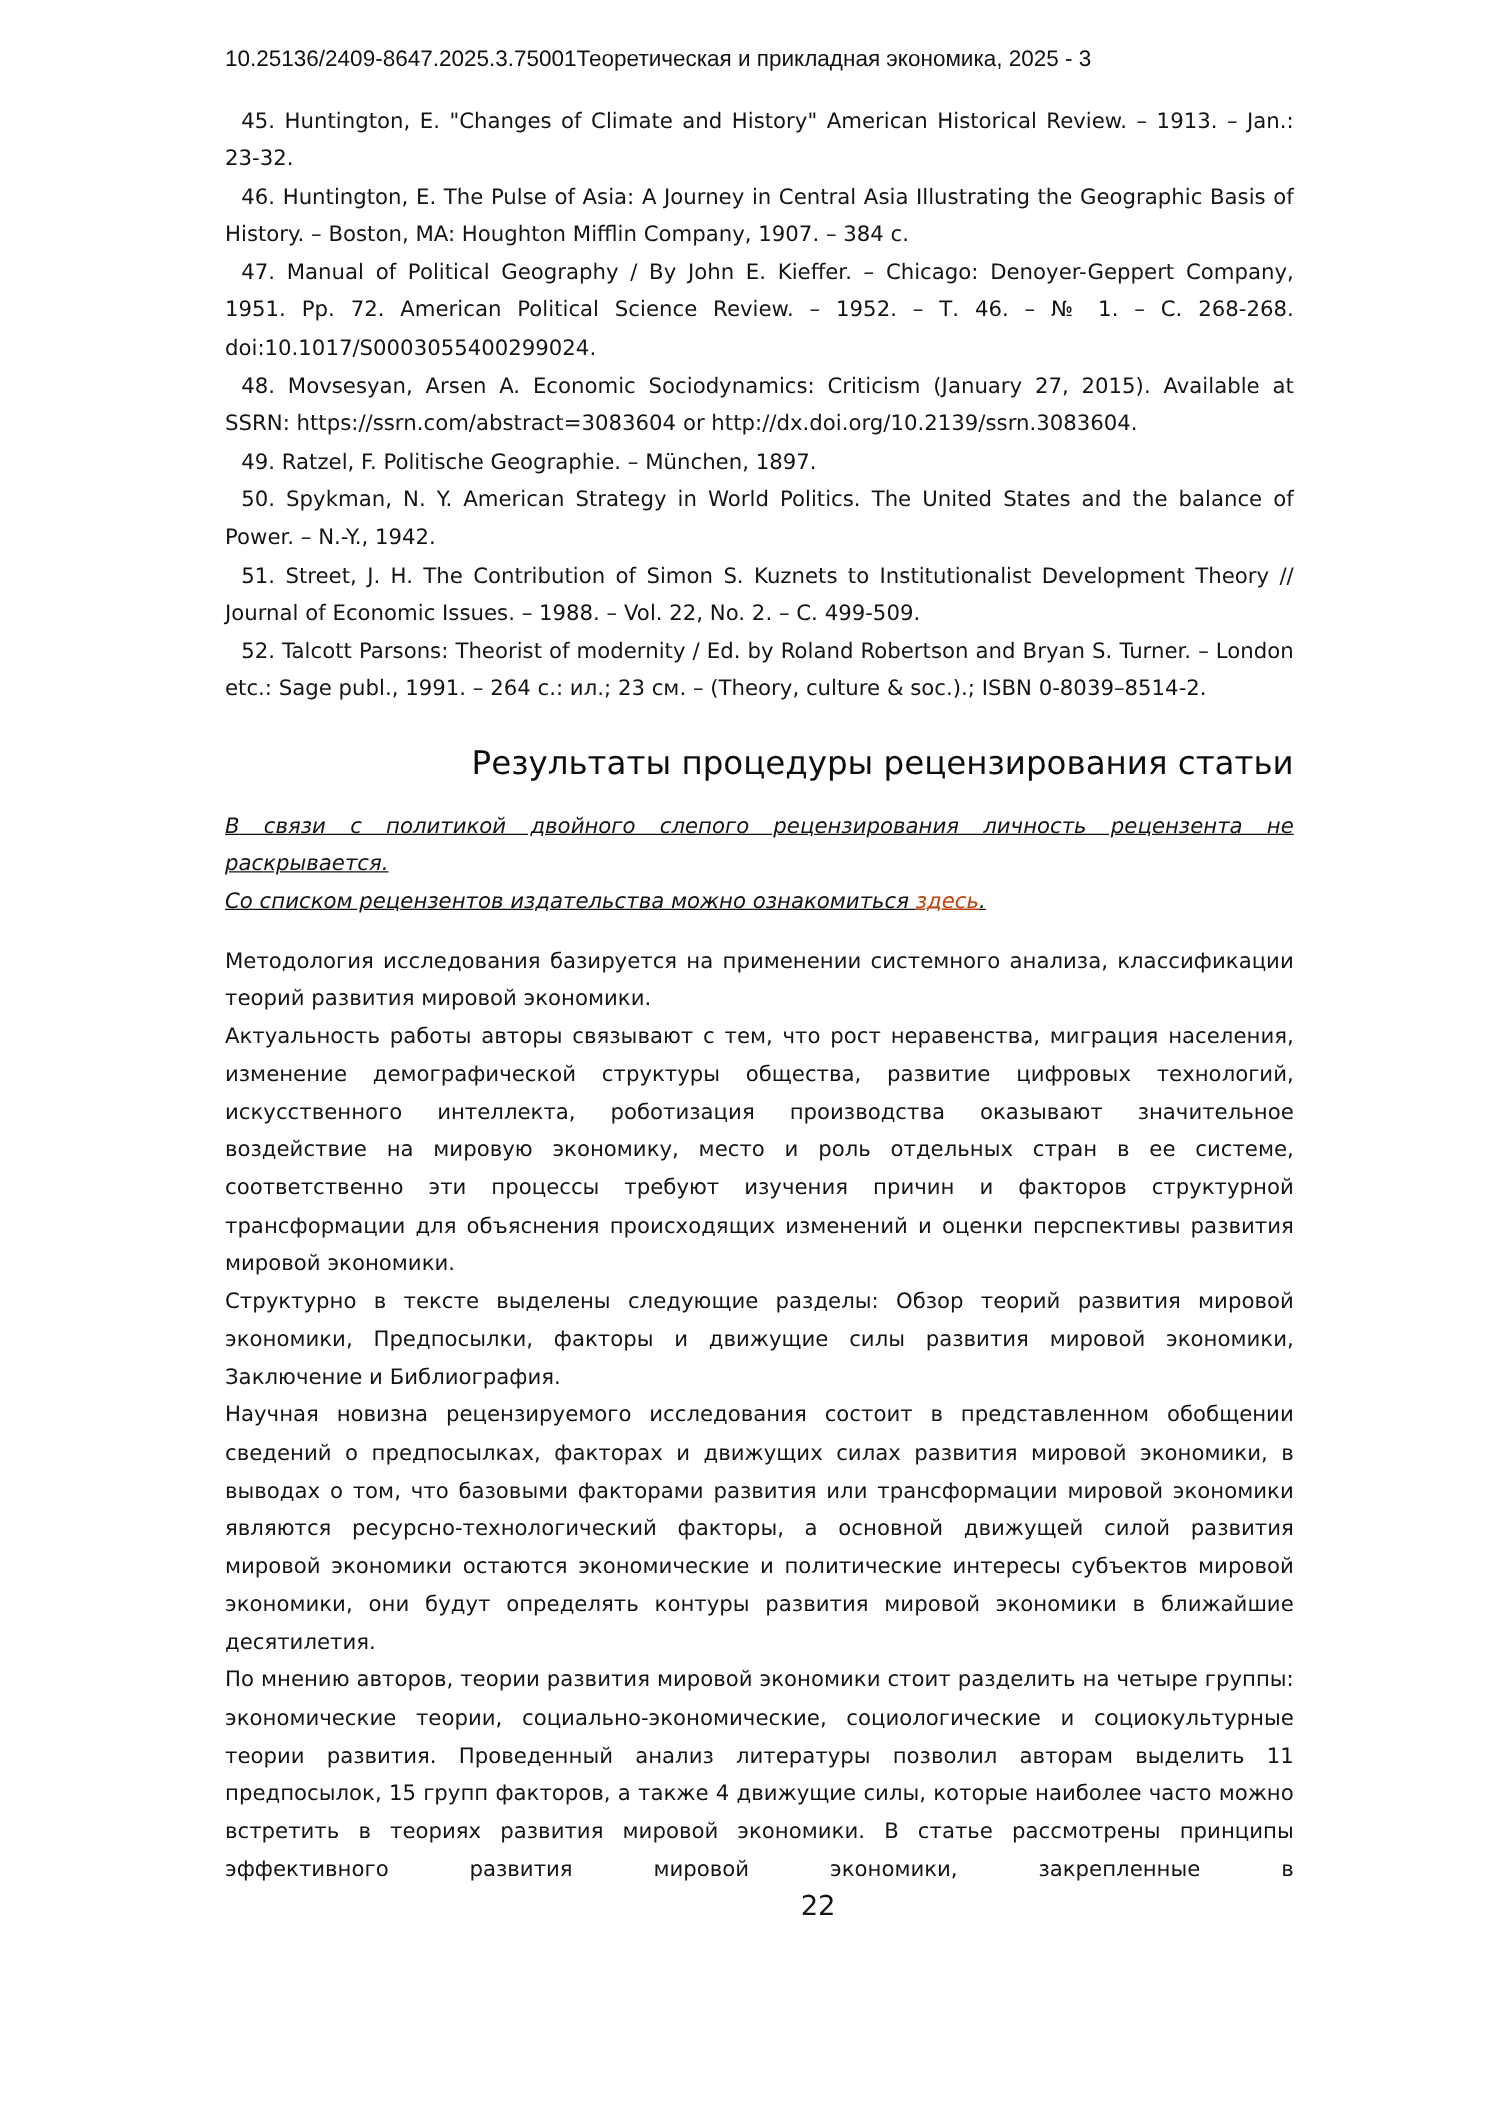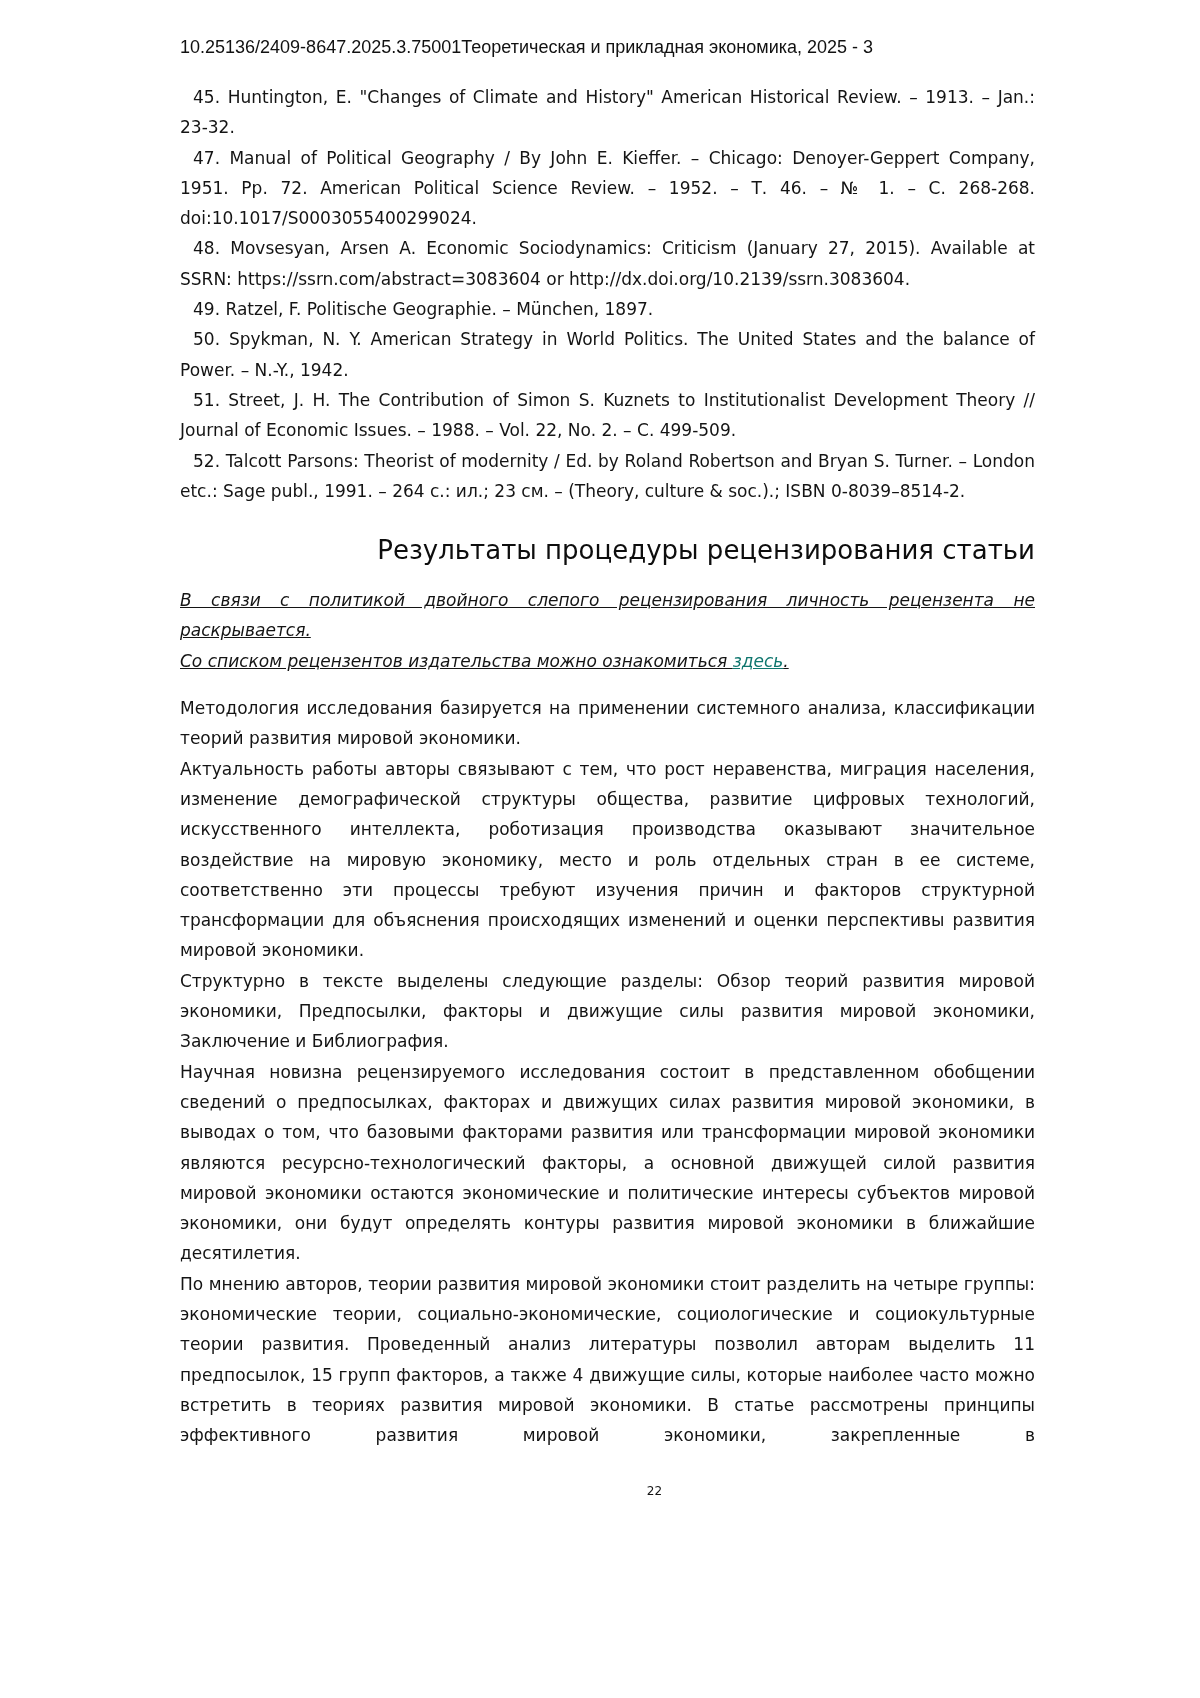--- a/index.html
+++ b/index.html
@@ -47,56 +47,56 @@
     margin: 31px 0 22px 0;
     text-align: right;
     color: #0d0d0d;
   }
   .disclaimer p {
     margin: 0;
     font-style: italic;
     text-decoration: underline;
   }
   .review-link {
-    color: #0f766e;
+    color: #c2410c;
     text-decoration: underline;
     cursor: pointer;
   }
   .review-body {
     margin-top: 17px;
   }
   .review-body p {
     margin: 0;
   }
   .force-justify-last {
     text-align-last: justify;
   }
   .page-footer {
-    margin-top: 26px;
     text-align: center;
-    font-size: 12px;
+    font-size: 22px;
     line-height: 30px;
     position: relative;
     left: 47px;
   }
 </style>
 </head>
 <body>
 
 <div class="page">
 
   <div class="running-head">
     <span>10.25136/2409-8647.2025.3.75001</span>
     <span>Теоретическая и прикладная экономика, 2025 - 3</span>
   </div>
 
   <div class="content">
 
     <div class="references">
       <p>45. Huntington, E. "Changes of Climate and History" American Historical Review. – 1913. – Jan.: 23-32.</p>
+      <p>46. Huntington, E. The Pulse of Asia: A Journey in Central Asia Illustrating the Geographic Basis of History. – Boston, MA: Houghton Mifflin Company, 1907. – 384 с.</p>
       <p>47. Manual of Political Geography / By John E. Kieffer. – Chicago: Denoyer-Geppert Company, 1951. Pp. 72. American Political Science Review. – 1952. – Т. 46. – № 1. – С. 268-268. doi:10.1017/S0003055400299024.</p>
       <p>48. Movsesyan, Arsen A. Economic Sociodynamics: Criticism (January 27, 2015). Available at SSRN: https://ssrn.com/abstract=3083604 or http://dx.doi.org/10.2139/ssrn.3083604.</p>
       <p>49. Ratzel, F. Politische Geographie. – München, 1897.</p>
       <p>50. Spykman, N. Y. American Strategy in World Politics. The United States and the balance of Power. – N.-Y., 1942.</p>
       <p>51. Street, J. H. The Contribution of Simon S. Kuznets to Institutionalist Development Theory // Journal of Economic Issues. – 1988. – Vol. 22, No. 2. – С. 499-509.</p>
       <p>52. Talcott Parsons: Theorist of modernity / Ed. by Roland Robertson and Bryan S. Turner. – London etc.: Sage publ., 1991. – 264 с.: ил.; 23 см. – (Theory, culture &amp; soc.).; ISBN 0-8039–8514-2.</p>
     </div>
 
     <h2 class="review-heading">Результаты процедуры рецензирования статьи</h2>
 

